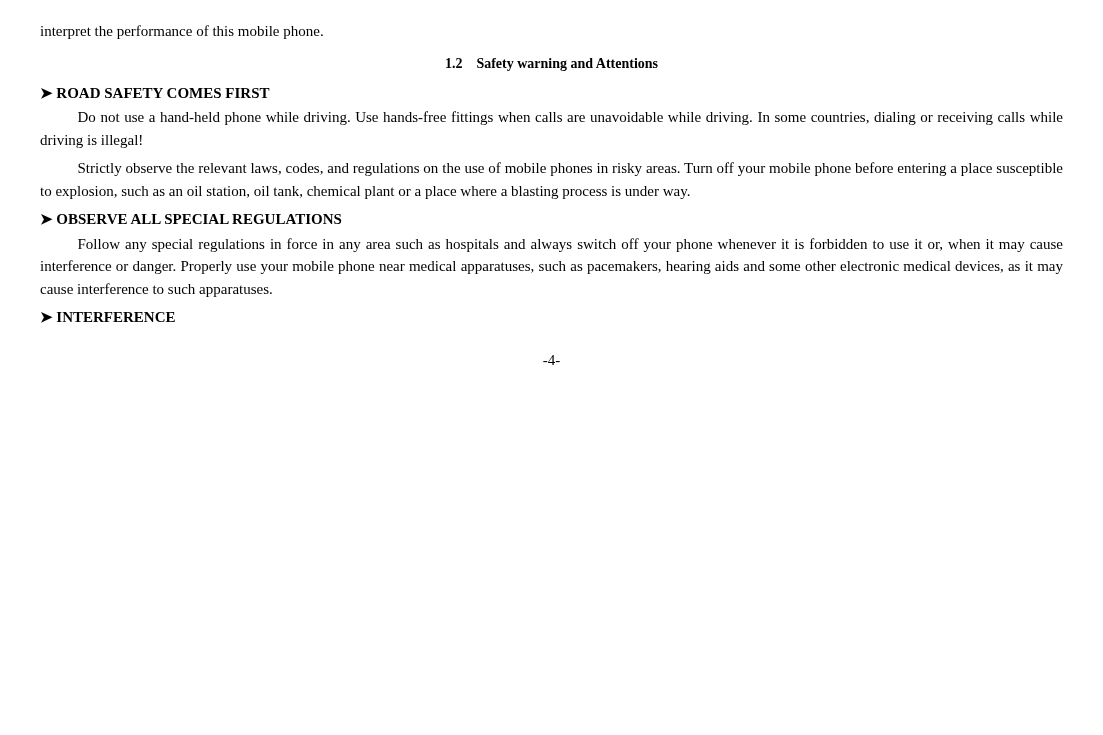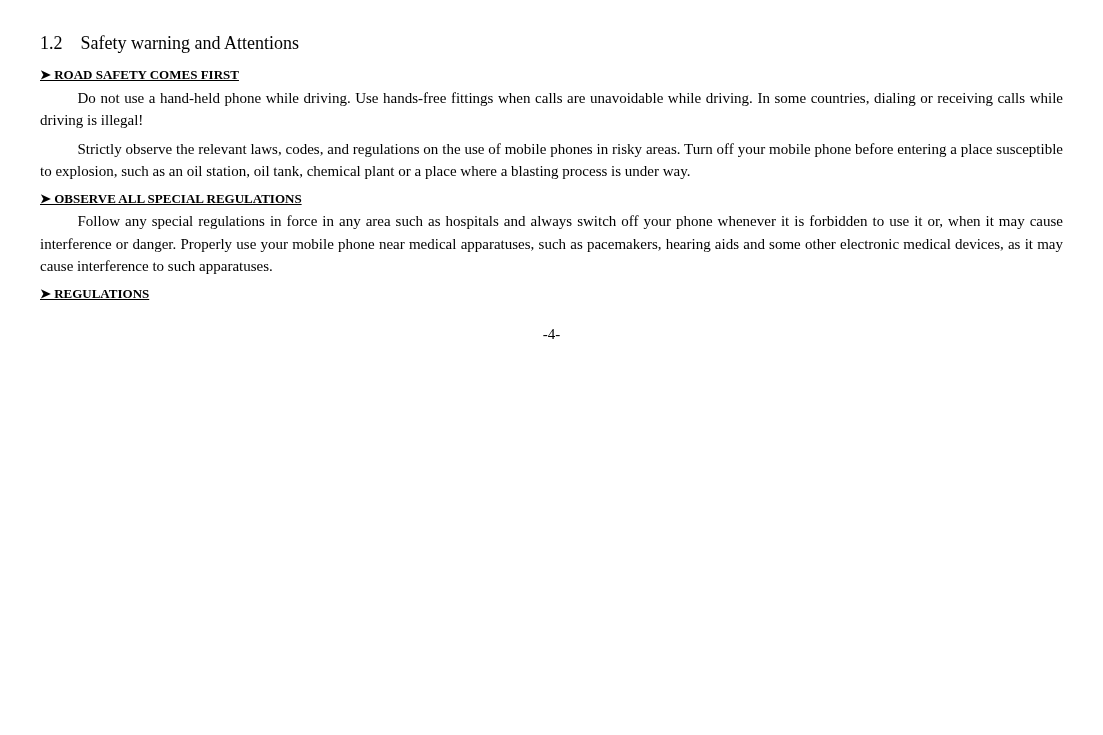--- a/index.html
+++ b/index.html
@@ -23,42 +23,41 @@
       max-width: 1023px;
       margin: 0 auto;
     }
 
     .intro-text {
       text-align: justify;
       margin-bottom: 8px;
     }
 
     .section-heading {
-      text-align: left;
-      font-weight: normal;
-      font-size: 18px;
+      text-align: center;
+      font-weight: bold;
+      font-size: 14px;
       margin: 10px 0 8px 0;
     }
 
     .safety-warning-title {
       font-weight: bold;
       font-size: 15px;
       margin-bottom: 4px;
       padding-left: 4px;
     }
 
     .subsection {
       margin-bottom: 6px;
     }
 
     .subsection-title {
       font-weight: bold;
-      font-size: 13px;
+      font-size: 15px;
       margin-bottom: 2px;
-      text-decoration: underline;
     }
 
     .subsection-body {
       text-align: justify;
       margin-left: 0;
     }
 
     .indent {
       text-indent: 2.5em;
     }
@@ -67,20 +66,23 @@
       text-align: center;
       margin-top: 20px;
       font-size: 15px;
     }
   </style>
 </head>
 <body>
 
 <div class="page-content">
 
+  <p class="intro-text">
+    <span>interpret the performance of this mobile phone.</span>
+  </p>
 
   <p class="section-heading">
     <span>1.2</span>&nbsp;&nbsp;&nbsp;
     <span>Safety warning and Attentions</span>
   </p>
 
 
   <div class="subsection">
     <p class="subsection-title">
       <span>➤ ROAD SAFETY COMES FIRST</span>
@@ -101,21 +103,21 @@
     <p class="subsection-title">
       <span>➤ OBSERVE ALL SPECIAL REGULATIONS</span>
     </p>
     <p class="subsection-body indent">
       <span>Follow any special regulations in force in any area such as hospitals and always switch off your phone whenever it is forbidden to use it or, when it may cause interference or danger. Properly use your mobile phone near medical apparatuses, such as pacemakers, hearing aids and some other electronic medical devices, as it may cause interference to such apparatuses.</span>
     </p>
   </div>
 
   <div class="subsection">
     <p class="subsection-title">
-      <span>➤ REGULATIONS</span>
+      <span>➤ INTERFERENCE</span>
     </p>
   </div>
 
   <p class="page-number">
     <span>-4-</span>
   </p>
 
 </div>
 
 </body></html>

